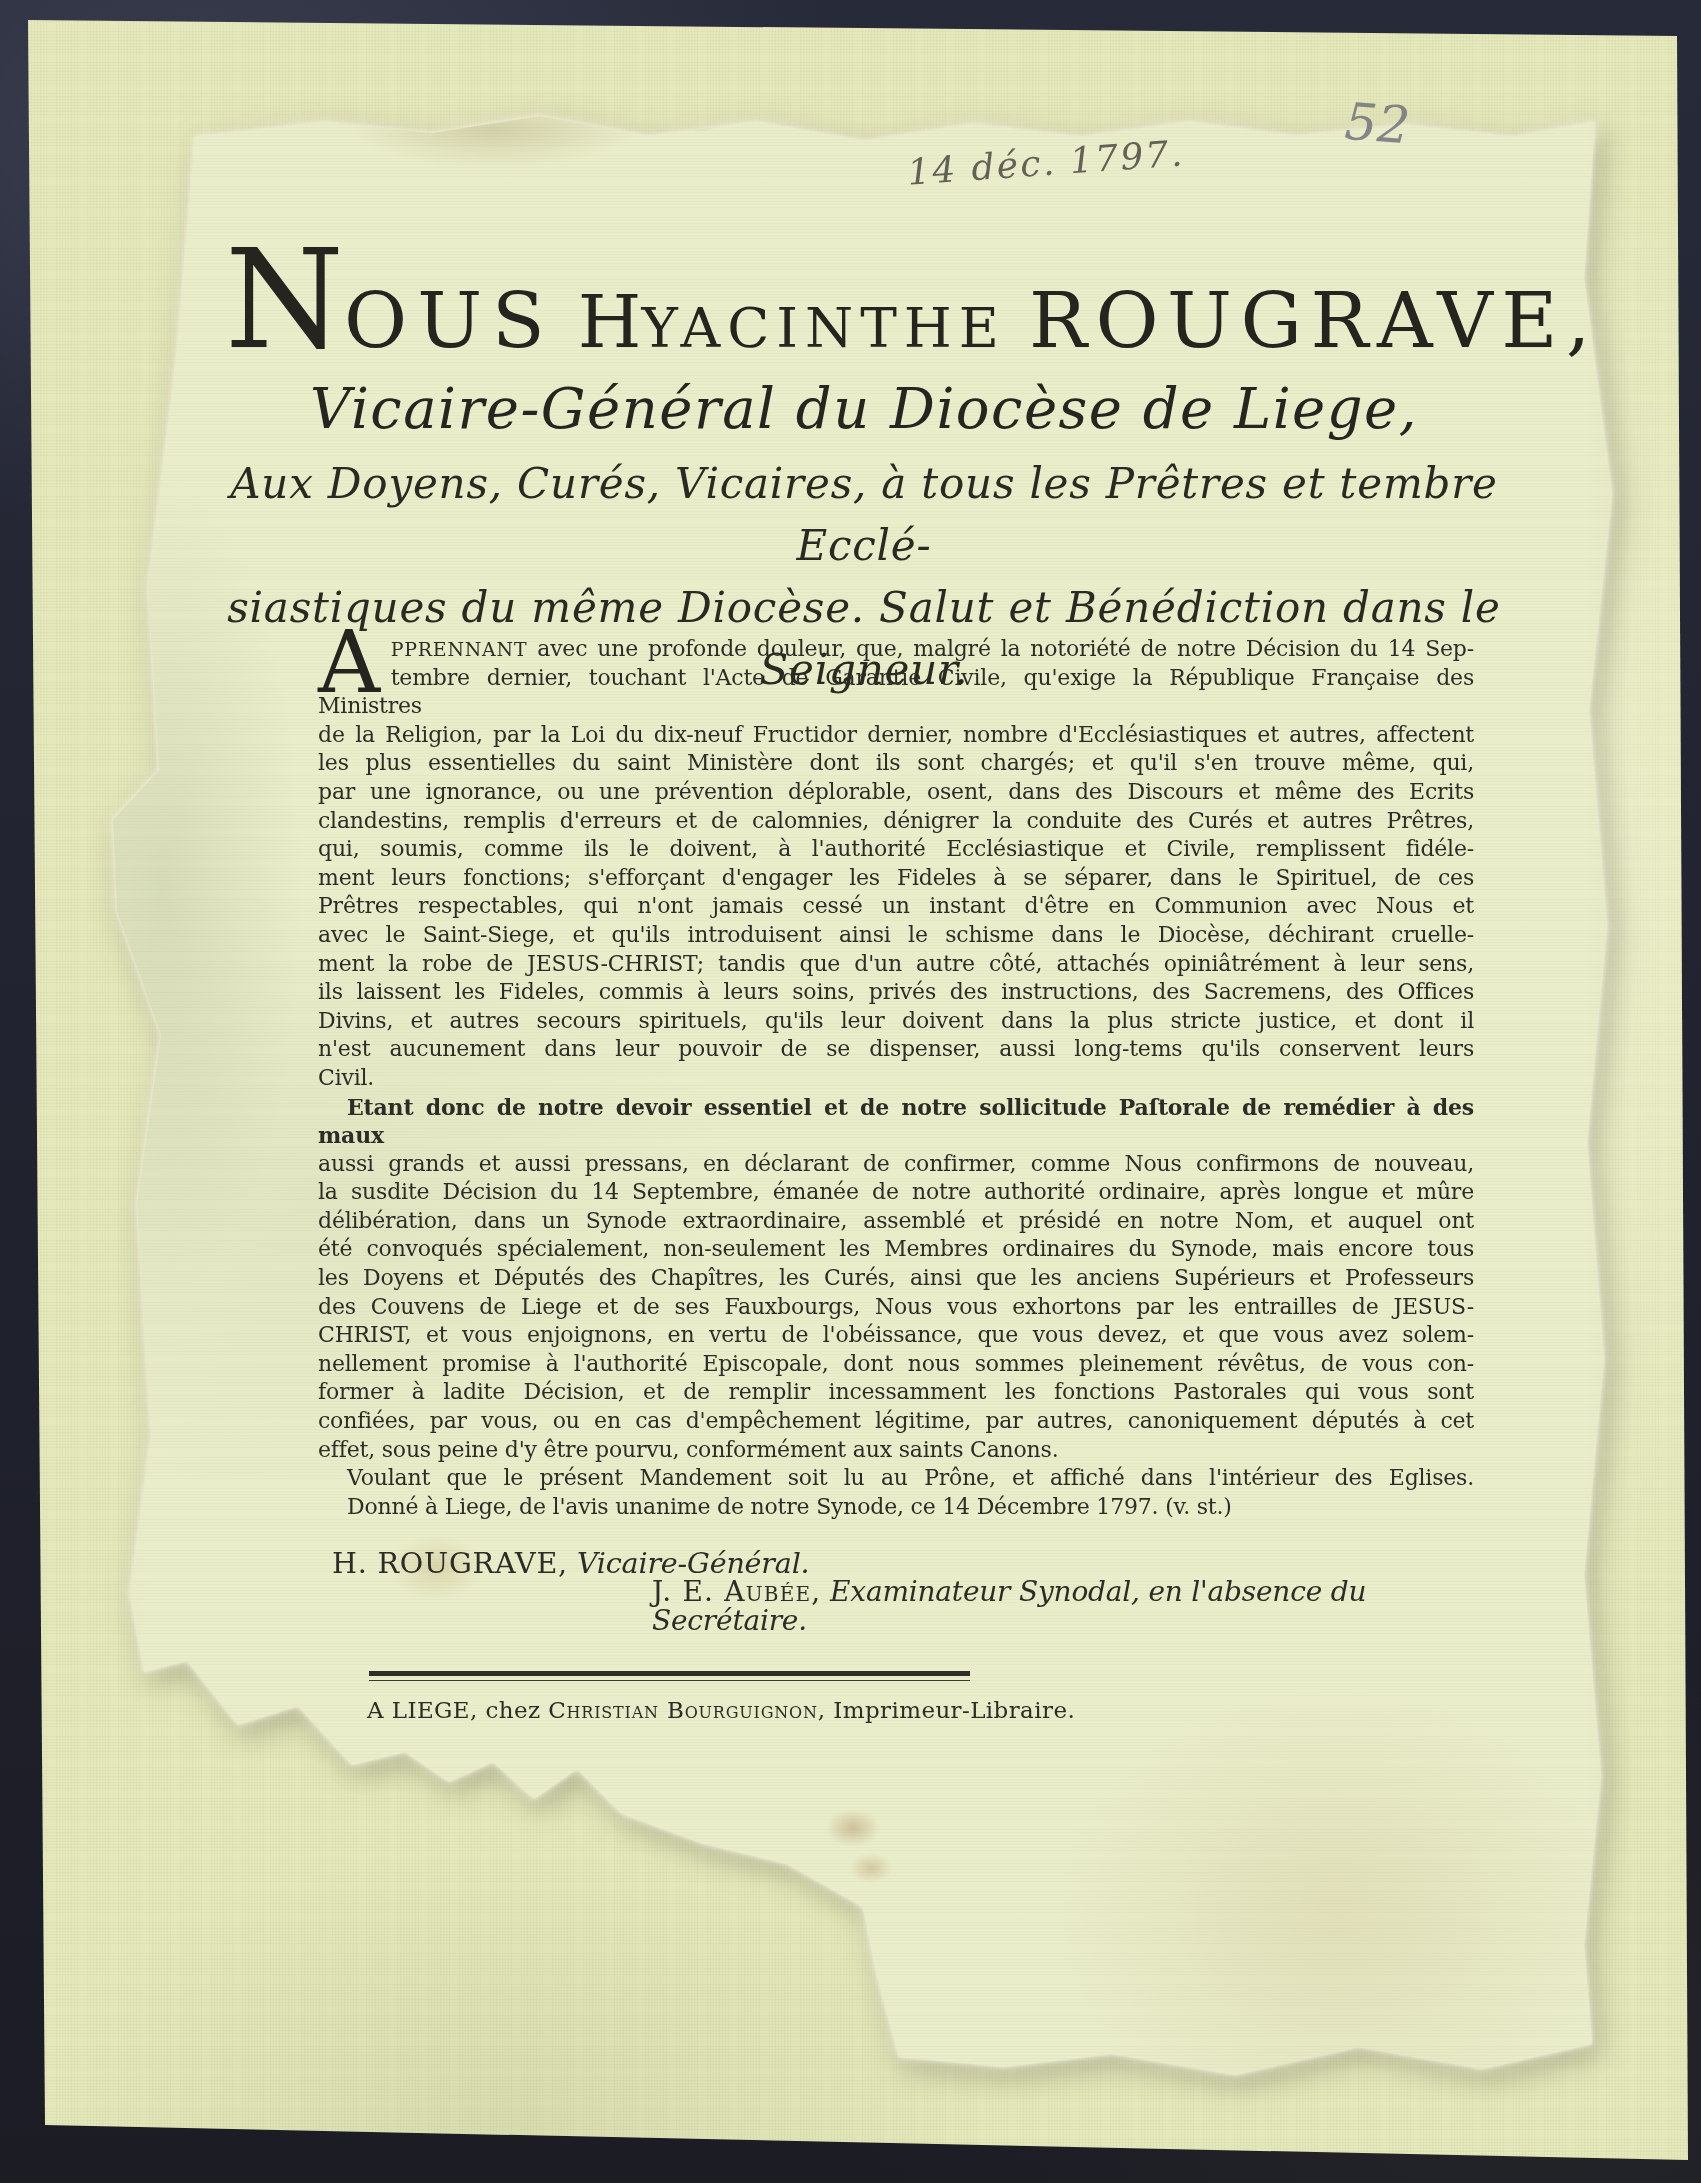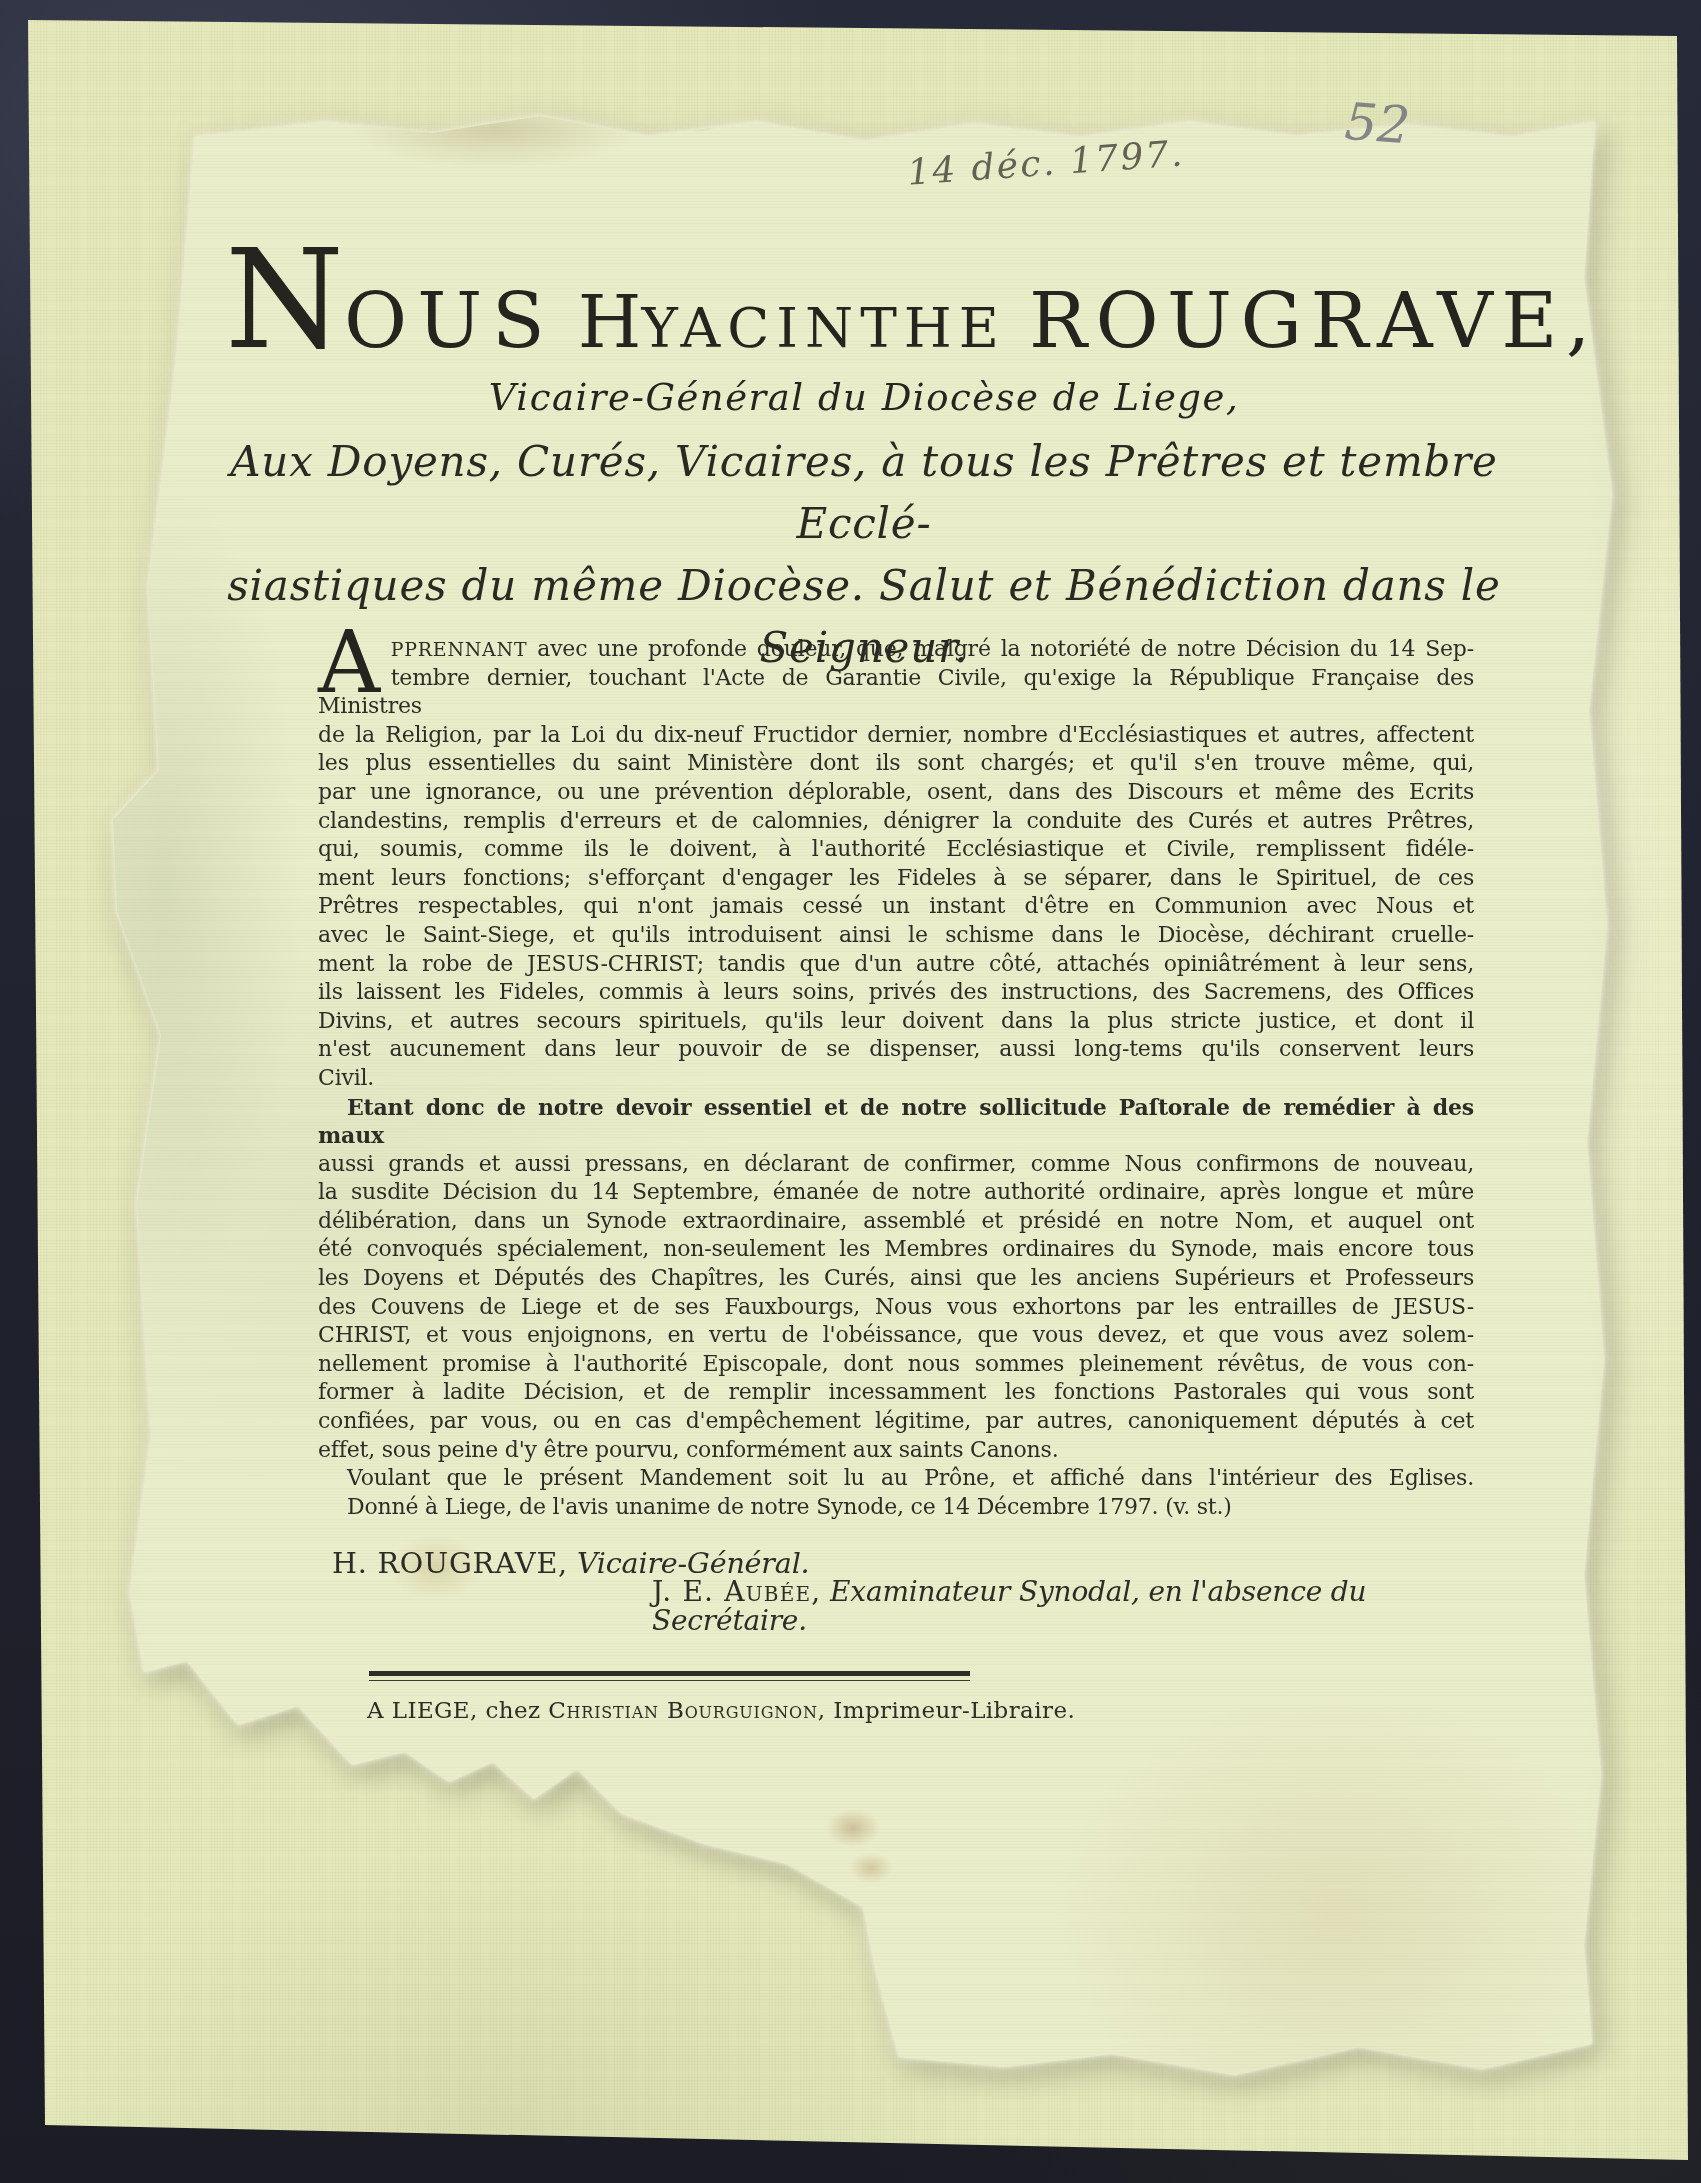--- a/index.html
+++ b/index.html
@@ -70,21 +70,21 @@
   .datenote{left:907px;top:142px;font-size:36px;color:#565349;transform:rotate(-4deg);letter-spacing:2.3px;opacity:.9;}
   
   .print{color:#2b2a24;}
   .head{position:absolute;left:225px;top:246px;width:1278px;text-align:center;}
   .t1{white-space:nowrap;color:#25241e;}
   .t1 .init{font-size:136px;line-height:.8;vertical-align:baseline;}
   .t1 .w1{font-size:77px;letter-spacing:10px;}
   .t1 .ninit{font-size:73px;margin-left:23px;}
   .t1 .nrest{font-size:55px;letter-spacing:7px;}
   .t1 .sur{font-size:77px;letter-spacing:8.5px;margin-left:23px;}
-  .subtitle{font-style:italic;font-size:37px;margin-top:10.8px;letter-spacing:1.5px;color:#26251f;}
+  .subtitle{font-style:italic;font-size:56px;margin-top:10.8px;letter-spacing:1.5px;color:#26251f;}
   .salut{font-style:italic;font-size:42px;line-height:62px;margin-top:12.4px;letter-spacing:0.8px;color:#2a2922;}
   .text-col{position:absolute;left:318px;top:635px;width:1156px;font-size:22px;line-height:28.6px;letter-spacing:-0.2px;color:#2d2c26;}
   .jl{text-align:justify;text-align-last:justify;}
   .jl-end{text-align-last:left;}
   .dropcap{
     float:left;font-size:86px;line-height:54px;position:relative;top:-3.1px;
     margin:3.1px 10.8px 0 0;color:#25241e;
   }
   .sc-lead{font-size:.86em;letter-spacing:0.8px;}
   .p2 .jl:first-child{text-indent:29px;font-weight:bold;}

